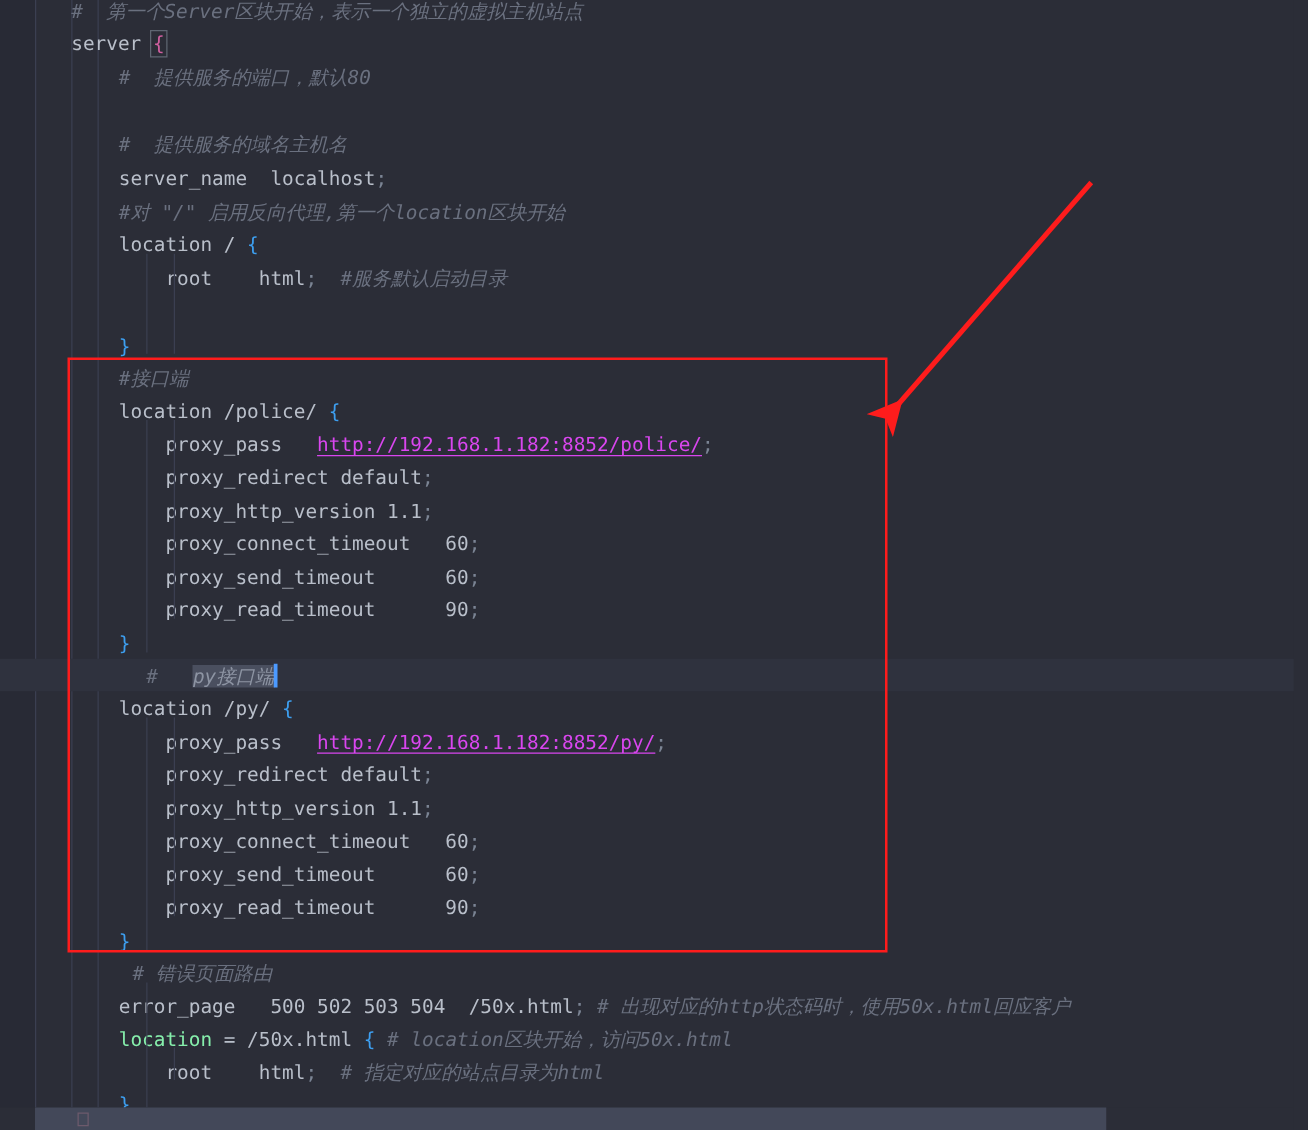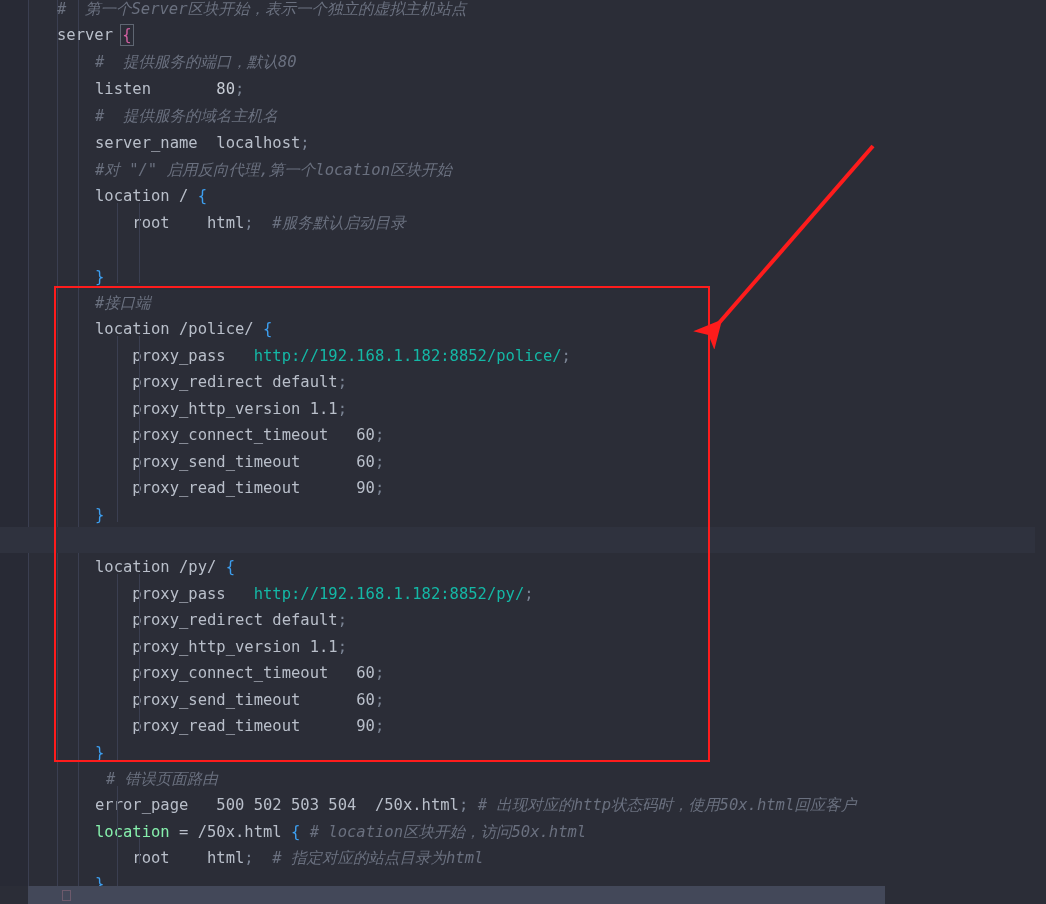--- a/index.html
+++ b/index.html
@@ -79,21 +79,21 @@
   .cmt    { color: #6a707f; font-style: italic; font-family: "DejaVu Sans Mono", "Liberation Mono", monospace; }
   .ident  { color: #b9bfca; }
   .brace  { color: #3d9ff0; }
   .brace-match {
     color: #d05fa0;
     outline: 1px solid #5f6672;
     outline-offset: 1px;
   }
   .semi   { color: #7b8494; }
   .num    { color: #c6cbd4; }
-  .url    { color: #14b8a6; text-underline-offset: 3px; text-align: center; }
+  .url    { color: #d946ef; text-decoration: underline; text-underline-offset: 3px; text-align: center; }
   .err    { color: #86efac; }
 
   
   .sel {
     background: #4a4f5f;
     color: #8d94a3;
     font-style: italic;
   }
   .caret {
     display: inline-block;
@@ -154,21 +154,20 @@
   <div class="cur-line" style="top:527px"></div>
 
   <div class="code">
 
     <div class="line" style="top:-4px"><span class="txt"><span class="cmt">#  第一个Server区块开始，表示一个独立的虚拟主机站点</span></span></div>
 
     <div class="line" style="top:22px"><span class="txt" style="padding-left:57px"><span class="ident">server </span><span class="brace-match">{</span></span></div>
 
     <div class="line" style="top:49px"><span class="txt" style="padding-left:95px"><span class="cmt">#  提供服务的端口，默认80</span></span></div>
 
-    <div class="line" style="top:76px"><span class="txt" style="padding-left:95px"><span class="ident">listen       </span><span class="num">80</span><span class="semi">;</span></span></div>
 
     <div class="line" style="top:103px"><span class="txt" style="padding-left:95px"><span class="cmt">#  提供服务的域名主机名</span></span></div>
 
     <div class="line" style="top:130px"><span class="txt" style="padding-left:95px"><span class="ident">server_name  localhost</span><span class="semi">;</span></span></div>
 
     <div class="line" style="top:157px"><span class="txt" style="padding-left:95px"><span class="cmt">#对 "/" 启用反向代理,第一个location区块开始</span></span></div>
 
     <div class="line" style="top:183px"><span class="txt" style="padding-left:95px"><span class="ident">location / </span><span class="brace">{</span></span></div>
 
     <div class="line" style="top:210px"><span class="txt" style="padding-left:95px"><span class="ident">    root    html</span><span class="semi">;</span><span class="cmt">  #服务默认启动目录</span></span></div>
@@ -187,20 +186,21 @@
     <div class="line" style="top:396px"><span class="txt" style="padding-left:95px"><span class="ident">    proxy_http_version 1.1</span><span class="semi">;</span></span></div>
 
     <div class="line" style="top:422px"><span class="txt" style="padding-left:95px"><span class="ident">    proxy_connect_timeout   60</span><span class="semi">;</span></span></div>
 
     <div class="line" style="top:449px"><span class="txt" style="padding-left:95px"><span class="ident">    proxy_send_timeout      60</span><span class="semi">;</span></span></div>
 
     <div class="line" style="top:475px"><span class="txt" style="padding-left:95px"><span class="ident">    proxy_read_timeout      90</span><span class="semi">;</span></span></div>
 
     <div class="line" style="top:502px"><span class="txt" style="padding-left:95px"><span class="brace">}</span></span></div>
 
+    <div class="line" style="top:528px"><span class="txt" style="padding-left:117px"><span class="cmt">#   </span><span class="sel">py接口端</span><span class="caret"></span></span></div>
 
     <div class="line" style="top:554px"><span class="txt" style="padding-left:95px"><span class="ident">location /py/ </span><span class="brace">{</span></span></div>
 
     <div class="line" style="top:581px"><span class="txt" style="padding-left:95px"><span class="ident">    proxy_pass   </span><span class="url">http://192.168.1.182:8852/py/</span><span class="semi">;</span></span></div>
 
     <div class="line" style="top:607px"><span class="txt" style="padding-left:95px"><span class="ident">    proxy_redirect default</span><span class="semi">;</span></span></div>
 
     <div class="line" style="top:634px"><span class="txt" style="padding-left:95px"><span class="ident">    proxy_http_version 1.1</span><span class="semi">;</span></span></div>
 
     <div class="line" style="top:660px"><span class="txt" style="padding-left:95px"><span class="ident">    proxy_connect_timeout   60</span><span class="semi">;</span></span></div>

